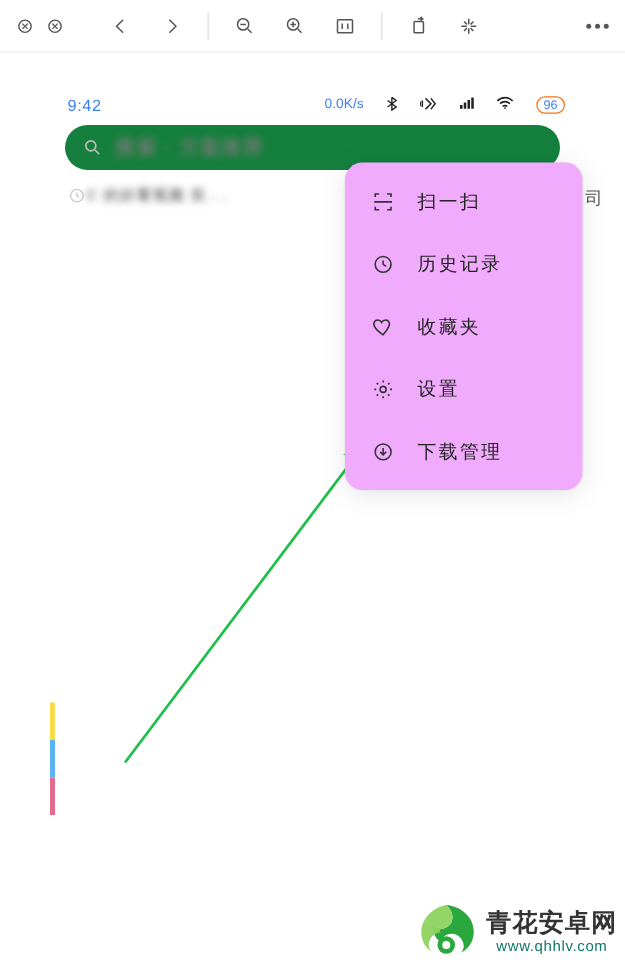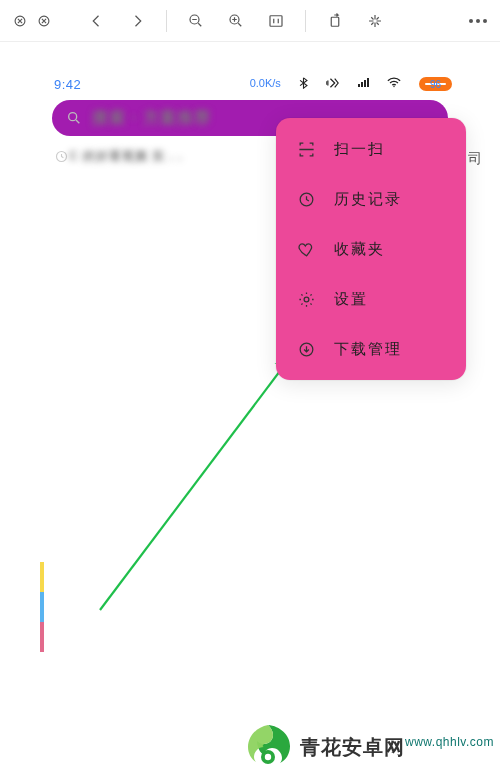--- a/index.html
+++ b/index.html
@@ -53,28 +53,28 @@
   .status-bar .right { display:flex; align-items:flex-start; gap:18px; font-size:11px; }
   .status-bar .right .speed { font-size: 11px; }
   .sig { display:inline-flex; align-items:flex-end; gap:1px; height:10px; }
   .sig span { width:2px; background:#222; }
   .sig span:nth-child(1){height:3px}
   .sig span:nth-child(2){height:5px}
   .sig span:nth-child(3){height:7px}
   .sig span:nth-child(4){height:9px}
   .batt {
     display:inline-flex; align-items:center;
-    border:6px solid #f97316; border-radius:8px;
+    border:1px solid #f97316; border-radius:8px;
     padding: 0 5px; font-size:10px; height:14px;
   }
 
   .search-bar {
     margin: 0 12px;
     height: 36px;
-    background: #a21caf;
+    background: #15803d;
     border-radius: 18px;
     display: flex;
     align-items: center;
     padding: 0 14px;
     gap: 10px;
     color: #bbb;
   }
   .search-bar svg { width:16px; height:16px; stroke:#bbb; stroke-width:2; fill:none; }
   .blur-text {
     color: transparent;
@@ -97,24 +97,24 @@
     position:absolute;
     right:-22px;
     top:108px;
     font-size:14px;
     color:#555;
   }
 
   
   .dropdown {
     position: absolute;
-    top: 76px;
+    top: 88px;
     right: -6px;
     width: 190px;
-    background: #ec4899;
+    background: #f0abfc;
     border-radius: 14px;
     box-shadow: 0 4px 22px rgba(0,0,0,0.10), 0 0 0 1px rgba(0,0,0,0.03);
     padding: 6px 0;
     z-index: 10;
   }
   .menu-item {
     display: flex;
     align-items: center;
     gap: 18px;
     padding: 15px 20px;
@@ -151,21 +151,21 @@
   
   .watermark {
     position: absolute;
     right: 6px;
     bottom: 8px;
     display: flex;
     align-items: center;
     gap: 8px;
   }
   .wm-logo svg { width: 48px; height: 48px; }
-  .wm-text { display:flex; flex-direction:row; line-height:1.15; }
+  .wm-text { display:flex; flex-direction:column; line-height:1.15; }
   .wm-title { font-size: 20px; font-weight: 800; color:#333; letter-spacing:1px; }
   .wm-sub { font-size: 12px; color:#0f766e; letter-spacing:0.5px;text-align:center; }
 </style>
 </head>
 <body>
 
 <div class="top-toolbar">
   <div class="close-pair">
     <div class="tb-icon">
       <svg viewBox="0 0 20 20">

